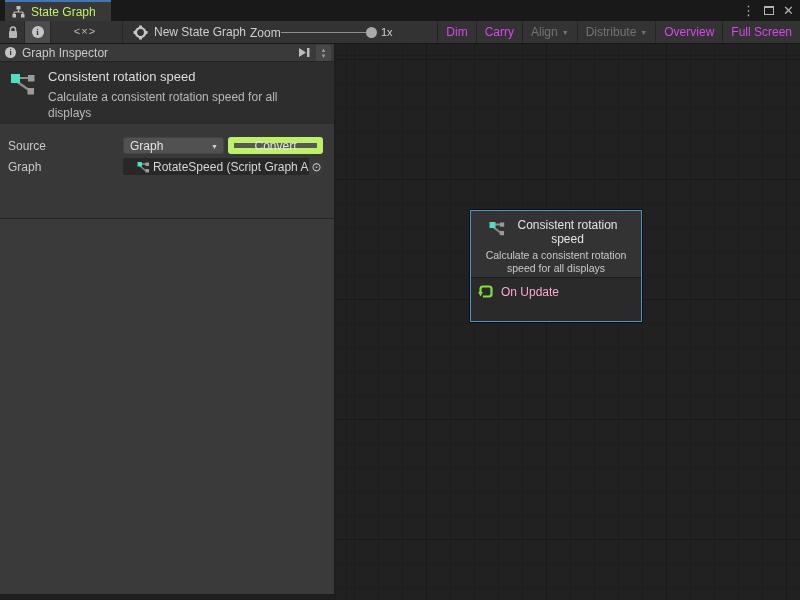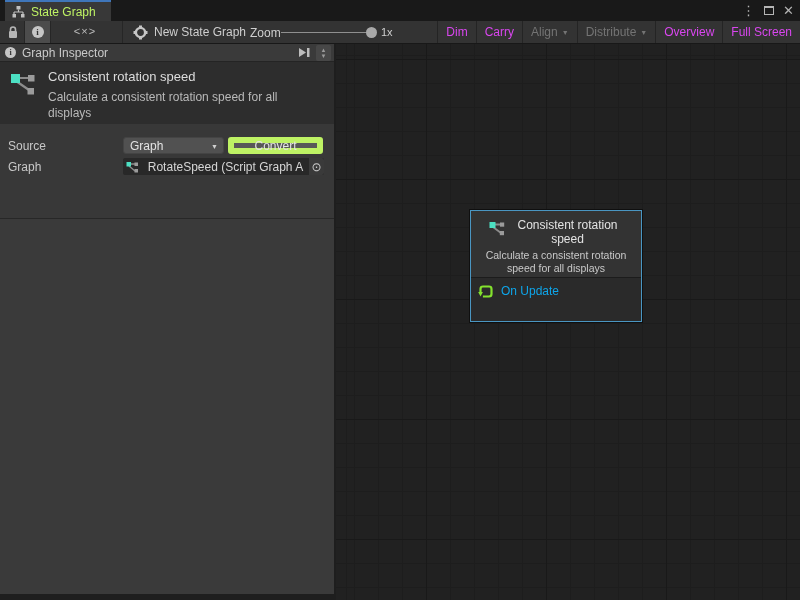--- a/index.html
+++ b/index.html
@@ -48,21 +48,21 @@
   .desc-box { height:62px; background:#2d2d2d; display:flex; padding:7px 8px 0 10px; }
   .desc-text { margin-left:11px; }
   .desc-title { font-size:13px; color:#dcdcdc; margin-bottom:5px; }
   .desc-sub { font-size:12px; line-height:16px; color:#b9b9b9; width:268px; }
   .rows { padding:13px 8px 0 8px; }
   .row { display:flex; align-items:center; height:17px; margin-bottom:4px; }
   .row .rlabel { width:115px; font-size:12px; color:#c8c8c8; }
   .dropdown { width:101px; height:17px; background:#515151; border:1px solid #444; border-radius:3px; display:flex; align-items:center; padding:0 5px 0 6px; font-size:12px; color:#e3e3e3; }
   .dropdown .dd-arrow { margin-left:auto; color:#d0d0d0; }
   .btn-sm { margin-left:4px; width:95px; height:17px; background:#585858; border:6px solid #bef264; border-radius:3px; display:flex; align-items:center; justify-content:center; font-size:12px; color:#e3e3e3; }
-  .obj-field { width:201px; height:17px; background:#282828; border-radius:2px; display:flex; align-items:center; padding-left:3px; font-size:12px; color:#d6d6d6; overflow:hidden;text-align:center; }
+  .obj-field { width:201px; height:17px; background:#282828; border-radius:2px; display:flex; align-items:center; padding-left:14px; font-size:12px; color:#d6d6d6; overflow:hidden; }
   .obj-field .obj-text { margin-left:3px; white-space:nowrap; overflow:hidden; flex:1; }
   .obj-picker { width:15px; height:17px; background:#3a3a3a; display:flex; align-items:center; justify-content:center; font-size:12px; color:#c9c9c9; border-radius:0 2px 2px 0; }
   .edit-btn { margin:7px 8px 0 8px; height:21px; background:#555555; border:1px solid #323232; border-radius:3px; display:flex; align-items:center; justify-content:center; font-size:13px; color:#e9e9e9; }
   .insp-lower { position:absolute; left:0; top:174px; width:334px; bottom:6px; background:#3a3a3a; border-top:1px solid #272727; }
   .insp-bottom { position:absolute; left:0; bottom:0; width:334px; height:6px; background:#1e1e1e; }
   
   .canvas {
     position:relative; flex:1; height:556px; background-color:#212121;
     background-image:
       repeating-linear-gradient(to right, #191919 0 1px, transparent 1px 120px),
@@ -74,21 +74,21 @@
   .node {
     position:absolute; left:134px; top:166px; width:172px; height:112px;
     border:1px solid #4a96c2; box-shadow:0 0 0 1px #0f0f0f;
     display:flex; flex-direction:column;
   }
   .node-head { height:67px; background:#333333; border-bottom:1px solid #1c1c1c; text-align:center; padding-top:7px; }
   .node-title-row { display:flex; justify-content:center; align-items:flex-start; gap:6px; }
   .node-title { font-size:12px; line-height:14px; color:#e3e3e3; max-width:112px; }
   .node-desc { font-size:10.5px; line-height:13px; color:#c9c9c9; margin-top:3px; padding:0 5px; }
   .node-body { flex:1; background:#2a2a2a; padding:6px 7px; }
-  .node-event { display:flex; gap:7px; font-size:12px; color:#0ea5e9; }
+  .node-event { display:flex; align-items:center; gap:7px; font-size:12px; color:#f9a8d4; }
   svg { display:block; }
 </style>
 </head>
 <body>
 
 <div class="app">
 
   <div class="titlebar">
     <div class="tab">
       <span>

